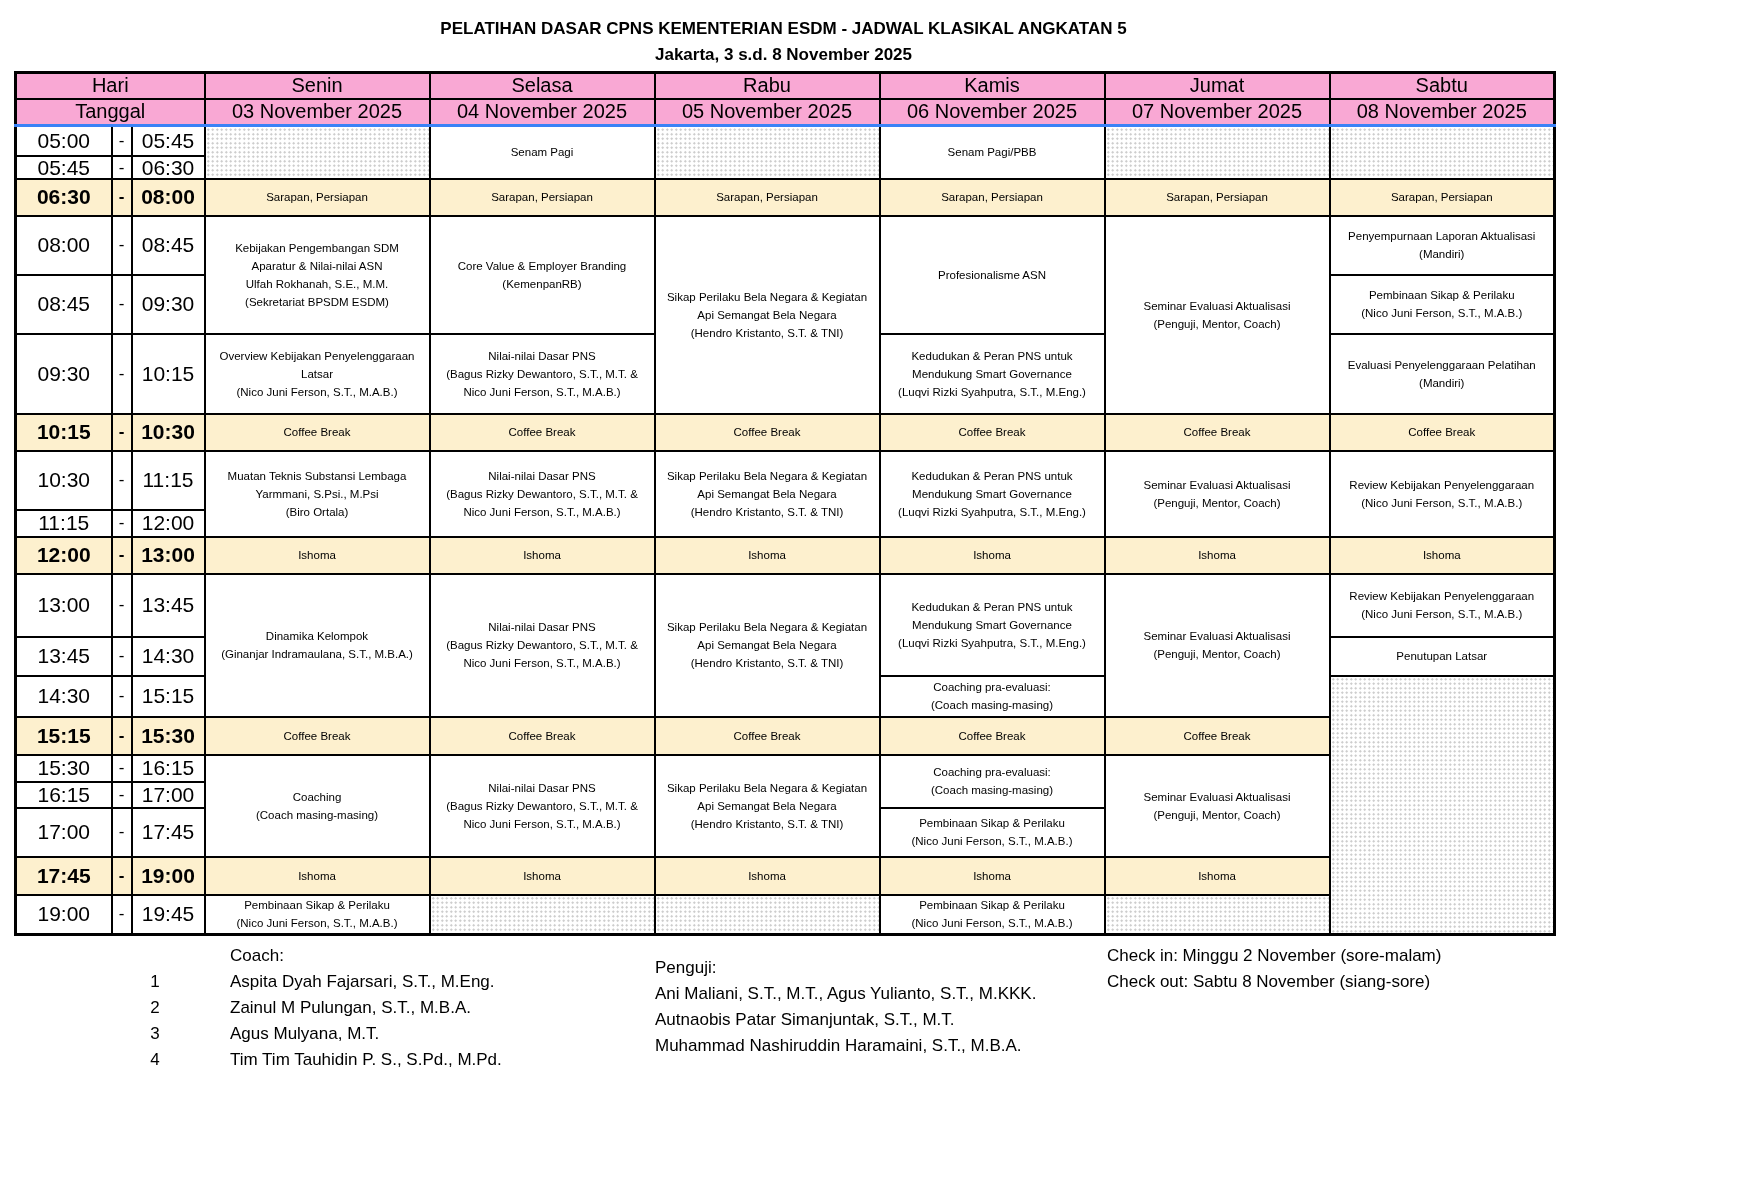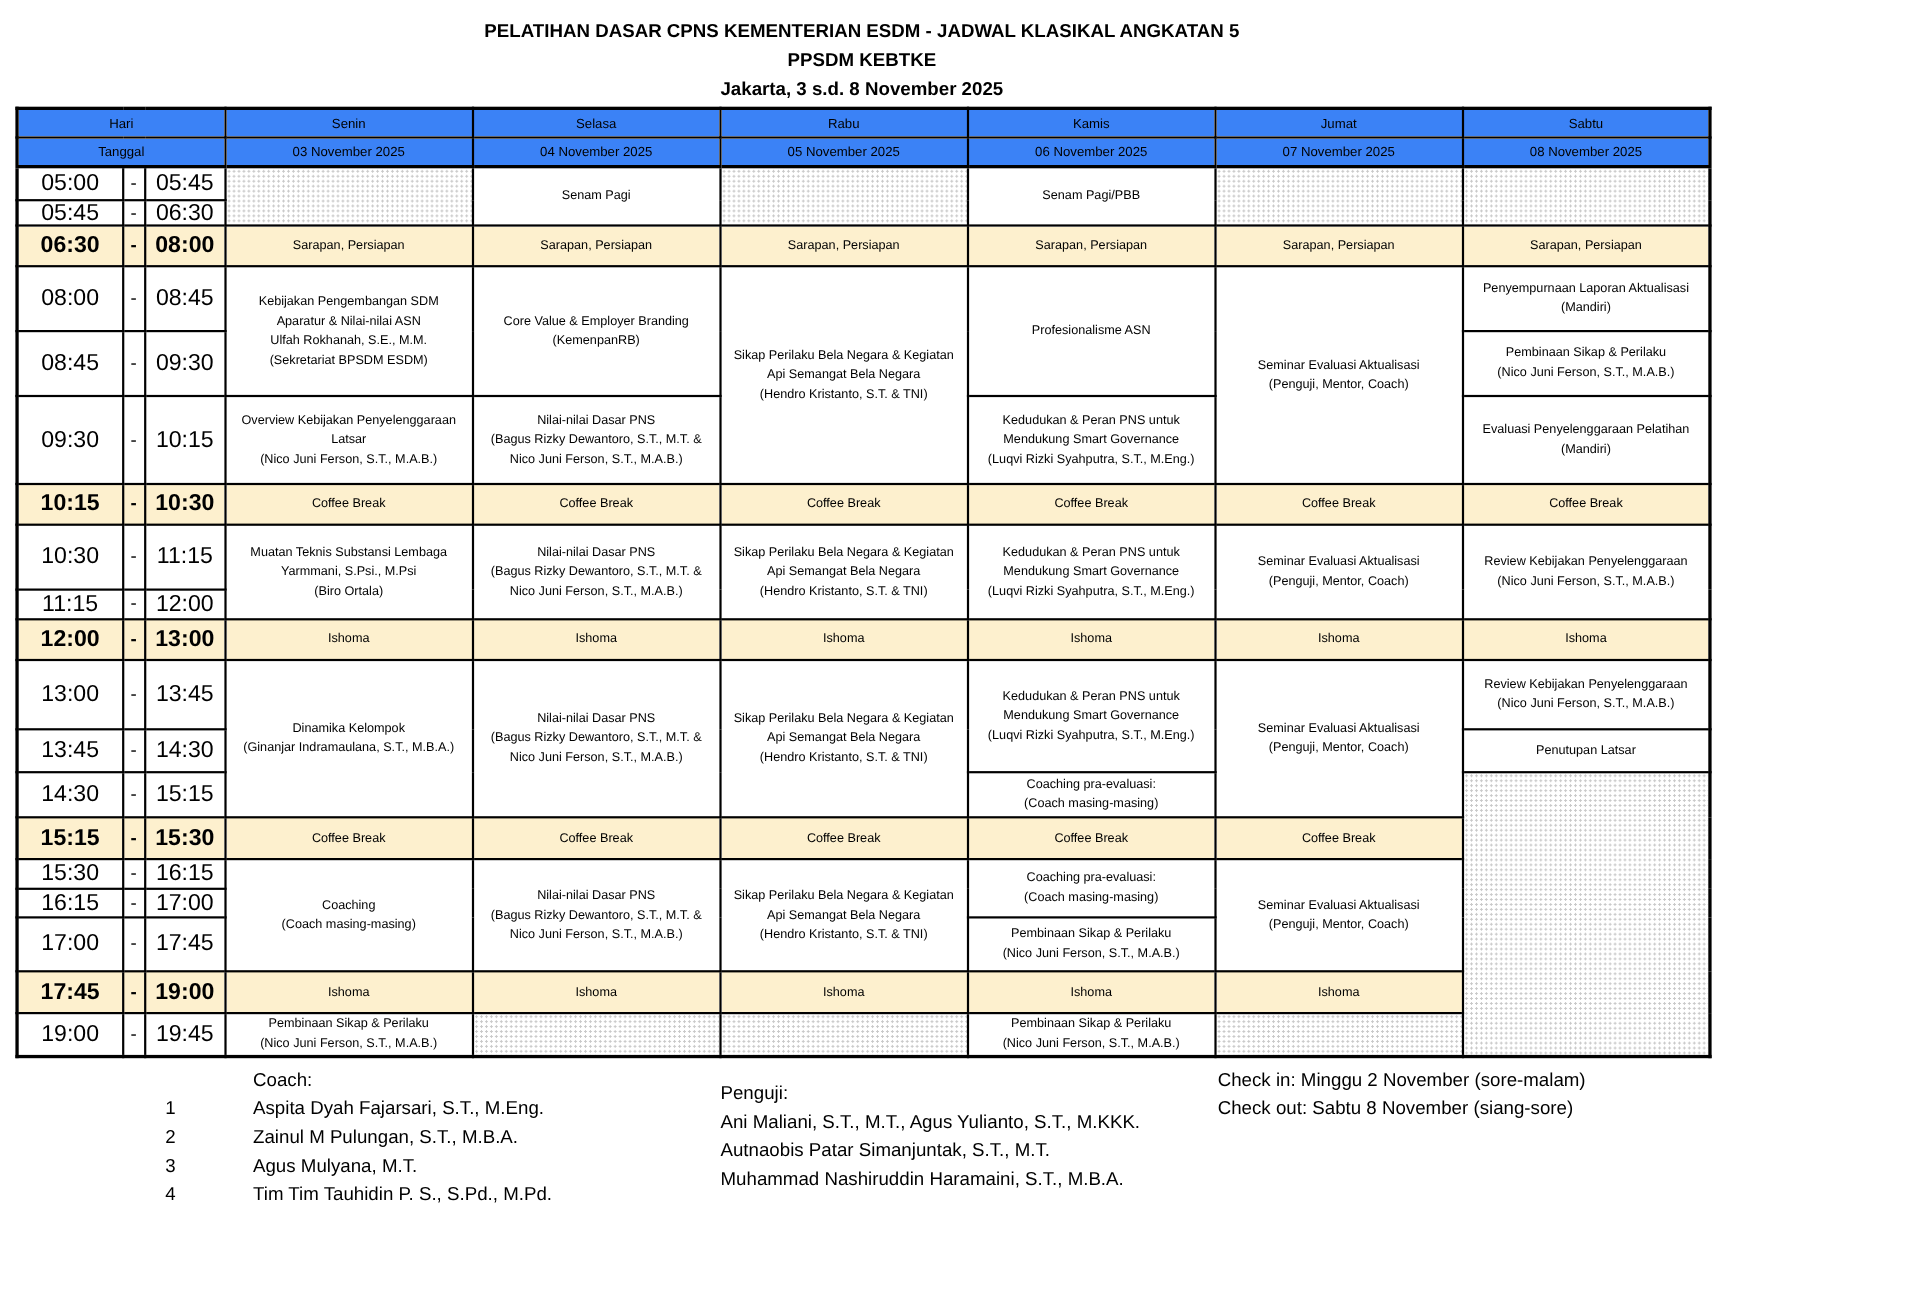--- a/index.html
+++ b/index.html
@@ -9,22 +9,22 @@
   }
   .titlewrap{width:1539px;margin-left:14px;text-align:center;
     font-weight:bold;font-size:17px;line-height:26px;padding-top:16px;}
   table.sched{border-collapse:collapse;table-layout:fixed;
     width:1539px;margin-left:14px;margin-top:3px;border:3px solid #000;}
   td{border:2px solid #000;padding:0 2px;text-align:center;
      vertical-align:middle;overflow:hidden;}
   td.t{font-size:21px;}
   td.d{font-size:17px;padding:0;}
   td.c{font-size:11.5px;line-height:18px;white-space:pre-line;}
-  td.blue{background:#3b82f6;font-size:12px;}
-  tr.hdr2 td{border-bottom:3px solid #000000;}
+  td.blue{background:#f9a8d4;font-size:20px;}
+  tr.hdr2 td{border-bottom:3px solid #3b82f6;}
   td.yellow{background:#fdf0ce;}
   tr.break td.t, tr.break td.d{font-weight:bold;}
   td.hatch{background-color:#ffffff;
     background-image:radial-gradient(circle,#c9c9c9 0.9px, rgba(0,0,0,0) 1.1px);
     background-size:4.5px 4.5px;}
   tr.clipr td{vertical-align:top;line-height:21px;}
   .footer{position:relative;width:1754px;height:245px;font-size:17px;margin-top:7px;}
   .f-coach{position:absolute;left:115px;top:0;}
   .f-penguji{position:absolute;left:655px;top:12px;}
   .f-check{position:absolute;left:1107px;top:0;}
@@ -32,21 +32,20 @@
   .fnum{width:80px;text-align:center;flex:0 0 80px;}
   .fname{margin-left:35px;white-space:nowrap;}
   .flabel{height:26px;line-height:26px;margin-left:115px;}
   .f-penguji div, .f-check div{height:26px;line-height:26px;white-space:nowrap;}
 </style>
 </head>
 <body>
 
 <div class="titlewrap">
   <div>PELATIHAN DASAR CPNS KEMENTERIAN ESDM - JADWAL KLASIKAL ANGKATAN 5</div>
-  <div>PPSDM KEBTKE</div>
   <div>Jakarta, 3 s.d. 8 November 2025</div>
 </div>
 
 <table class="sched">
   <colgroup>
     <col style="width:96px">
       <col style="width:20px">
       <col style="width:73px">
     <col style="width:225px">
       <col style="width:225px">

